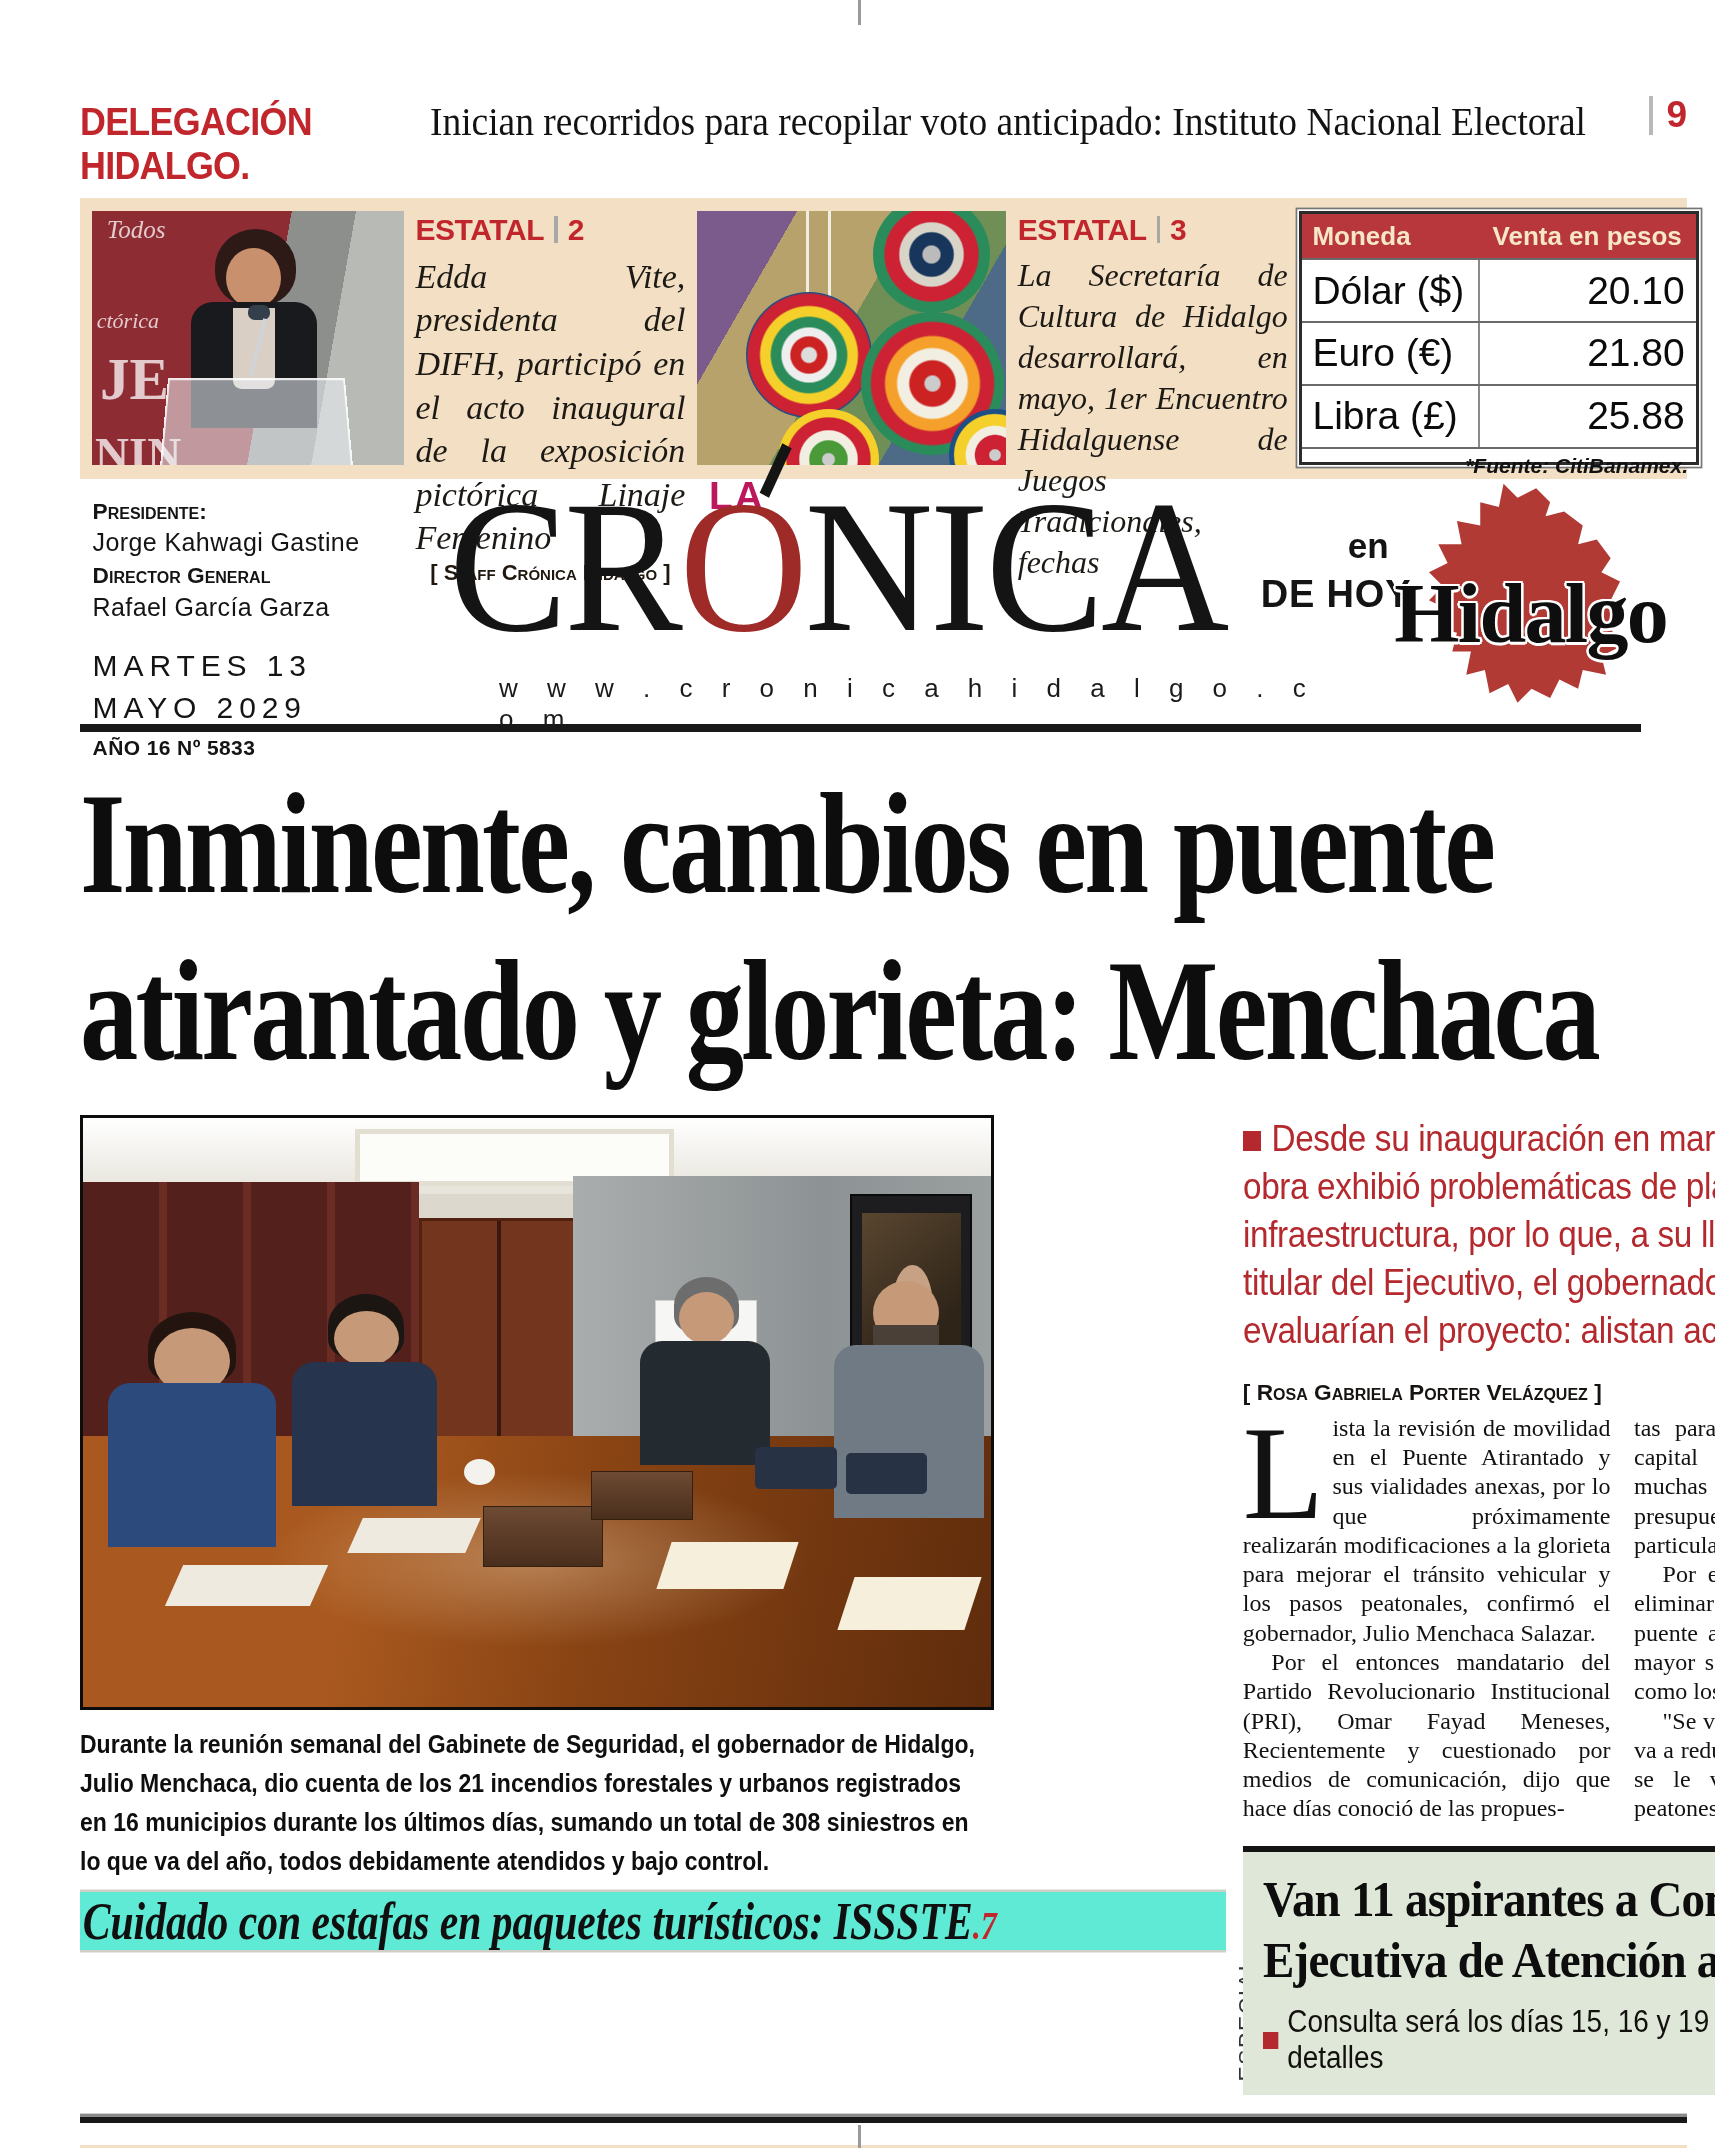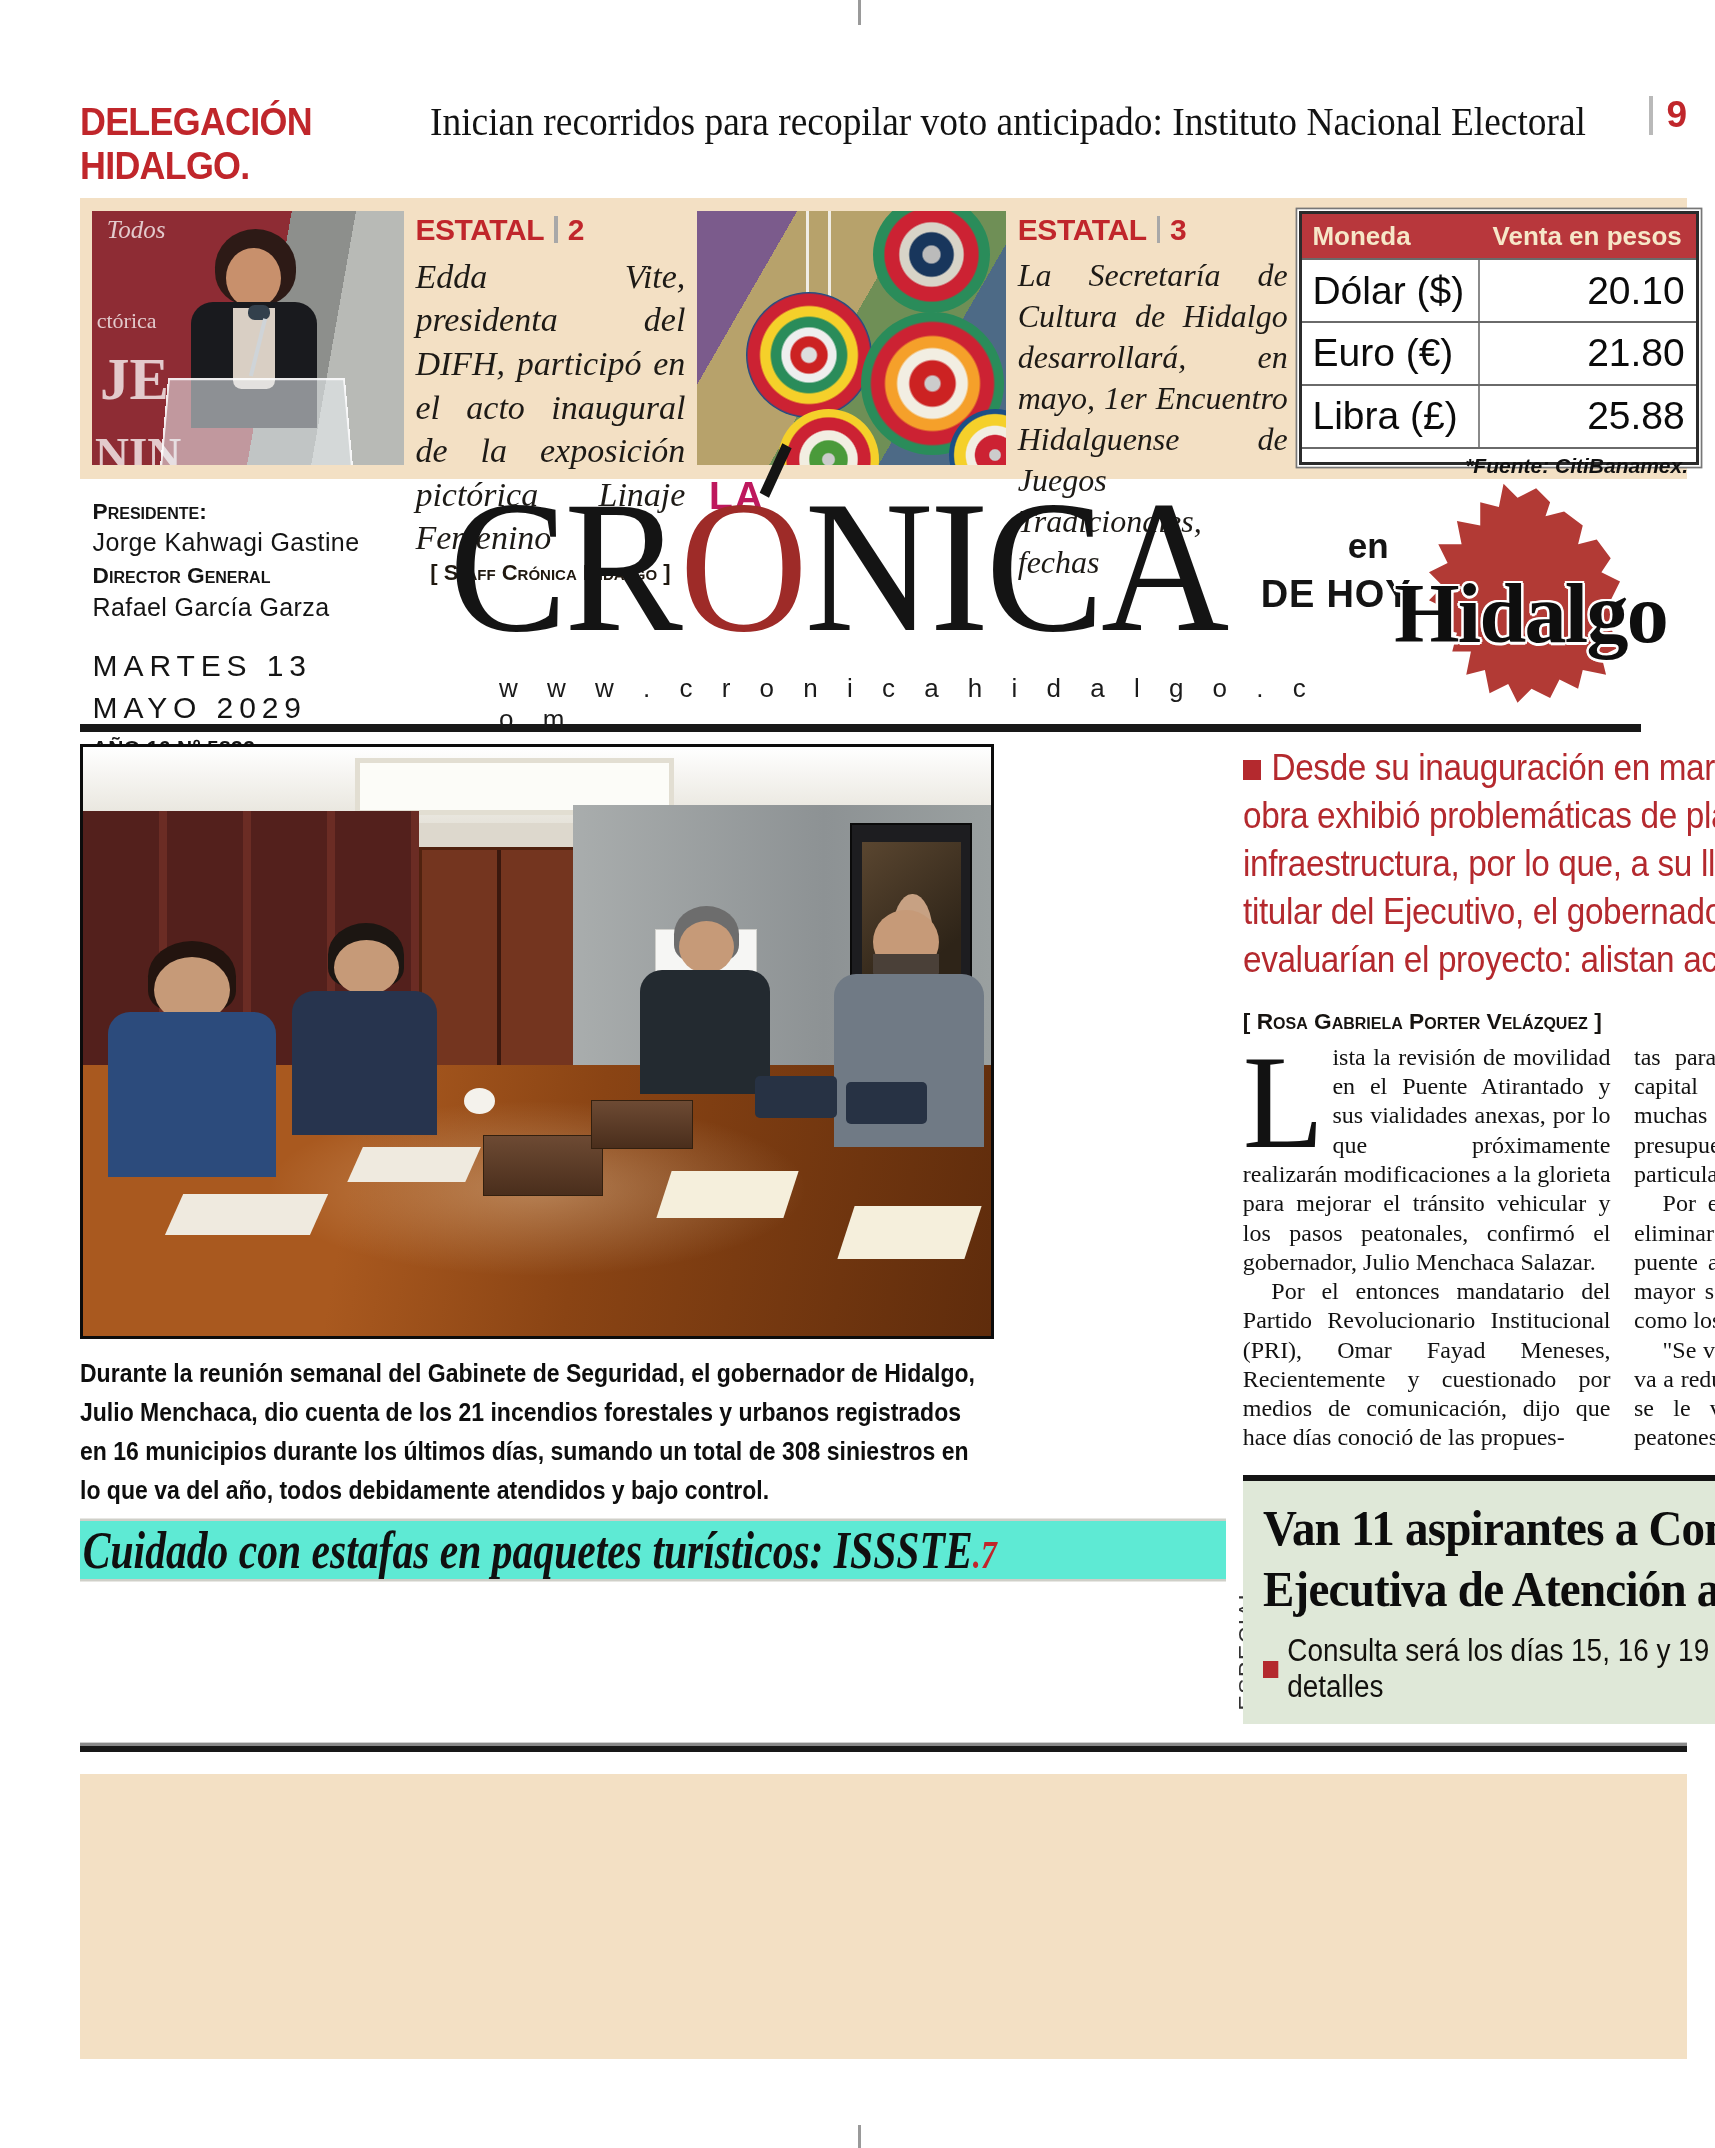--- a/index.html
+++ b/index.html
@@ -32,21 +32,21 @@
         color:#1d1a16;text-align:justify;}
   .deck.small{font-size:32px;}
   .byline{font-family:"Liberation Sans",sans-serif;font-variant:small-caps;font-weight:bold;
           font-size:22px;color:#20180f;text-align:center;margin-top:auto;padding-bottom:3.4px;}
 
   .photo{position:relative;overflow:hidden;border:0.8px solid #caa;}
   
   .p1{flex:0 0 312px;background:linear-gradient(100deg,#8e2c34 0 56%,#8d8f8c 56% 74%,#b8bab6 74% 100%);border:none;}
   .p1 .w{position:absolute;color:rgba(255,255,255,.75);font-family:"Liberation Serif",serif;}
   .p1 .w1{top:5px;left:15px;font-size:25px;font-style:italic;}
-  .p1 .w2{top:97px;left:5px;font-size:22px;}
+  .p1 .w2{top:97px;left:5px;font-size:22px;font-style:italic;}
   .p1 .w3{top:134px;left:8.4px;font-size:59px;font-weight:bold;}
   .p1 .w4{top:216px;left:3.4px;font-size:47px;font-weight:bold;}
   .p1 .hair{position:absolute;left:123px;top:18.5px;width:81px;height:77px;border-radius:50% 50% 44% 44%;background:#2d1a16;}
   .p1 .face{position:absolute;left:134px;top:37px;width:55px;height:60px;border-radius:50%;background:#c8906c;}
   .p1 .blazer{position:absolute;left:99px;top:91px;width:126px;height:126px;border-radius:22px 22px 0 0;background:#191a1e;}
   .p1 .shirt{position:absolute;left:141px;top:97px;width:42px;height:81px;background:#d9cfc4;border-radius:0 0 8.4px 8.4px;}
   .p1 .podium{position:absolute;left:72px;top:164px;width:181px;height:92px;background:rgba(235,240,244,.55);
               border:2.5px solid rgba(255,255,255,.8);transform:perspective(252px) rotateX(14deg);}
   .p1 .mic{position:absolute;left:164px;top:107px;width:4.2px;height:59px;background:#cfd4d8;transform:rotate(14deg);}
   .p1 .michead{position:absolute;left:156px;top:94px;width:22px;height:15px;border-radius:6.7px;background:#33404c;}
@@ -270,20 +270,24 @@
       <svg class="map-svg" viewBox="0 0 100 100">
         <path fill="#b23a35" d="M38,2 L44,8 L52,4 L58,10 L56,16 L64,14 L72,20 L70,28 L78,26 L84,34 L80,40 L88,44 L84,52 L90,58 L84,64 L88,72 L80,76 L82,84 L72,82 L70,90 L62,86 L58,94 L50,90 L44,96 L40,88 L32,92 L30,82 L22,84 L24,74 L16,74 L18,66 L10,64 L14,56 L6,52 L12,46 L6,40 L14,36 L10,28 L20,28 L18,18 L28,20 L28,10 L36,12 Z"></path>
       </svg>
       <span class="mh-en">en</span>
       <span class="mh-region">Hidalgo</span>
     </div>
   </div>
 
   <div class="black-rule"></div>
 
+  <div class="inner headline">
+    <span class="hl">Inminente, cambios en puente</span>
+    <span class="hl">atirantado y glorieta: Menchaca</span>
+  </div>
 
   <div class="inner main">
     <div class="left-col">
       <div class="photo-main">
         <div class="pm pm-ceiling"></div>
         <div class="pm pm-light"></div>
         <div class="pm pm-woodL"></div>
         <div class="pm pm-door"></div>
         <div class="pm pm-wallR"></div>
         <div class="pm pm-sign">

